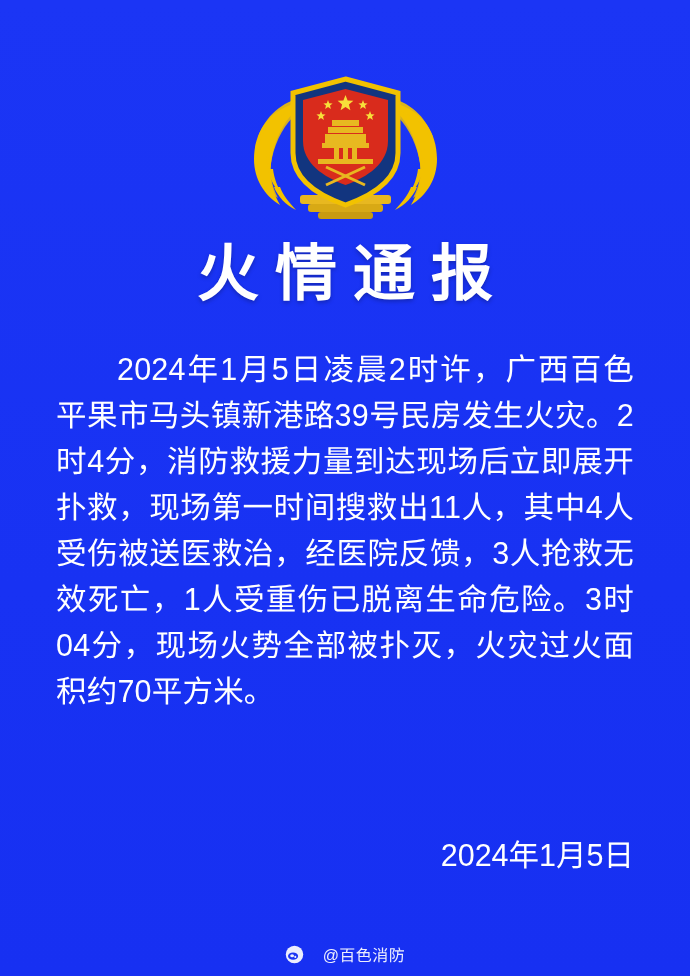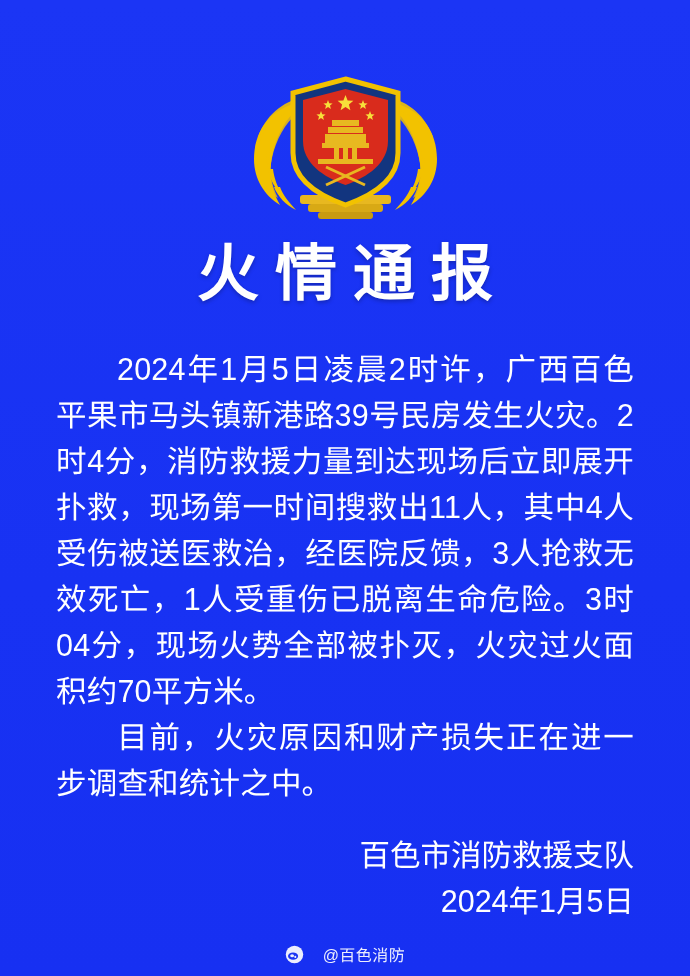--- a/index.html
+++ b/index.html
@@ -170,25 +170,23 @@
         <line x1="88" y1="100" x2="127" y2="118"></line>
         <line x1="127" y1="100" x2="88" y2="118"></line>
       </g>
     </svg>
   </div>
 
   <div class="title">火情通报</div>
 
   <div class="body-text">
     <p class="para">2024年1月5日凌晨2时许，广西百色平果市马头镇新港路39号民房发生火灾。2时4分，消防救援力量到达现场后立即展开扑救，现场第一时间搜救出11人，其中4人受伤被送医救治，经医院反馈，3人抢救无效死亡，1人受重伤已脱离生命危险。3时04分，现场火势全部被扑灭，火灾过火面积约70平方米。</p>
-    <p class="para">目前，火灾原因和财产损失正在进一步调查和统计之中。</p>
   </div>
 
   <div class="signature">
-    <div>百色市消防救援支队</div>
     <div>2024年1月5日</div>
   </div>
 
   <div class="footer">
     <svg class="weibo-icon" viewBox="0 0 24 24" aria-hidden="true">
       <circle cx="12" cy="12" r="11" fill="#ffffff"></circle>
       <ellipse cx="10.2" cy="14" rx="6.4" ry="4.6" fill="#1B35F5"></ellipse>
       <ellipse cx="9" cy="13.6" rx="2.4" ry="1.9" fill="#ffffff"></ellipse>
       <circle cx="13" cy="15" r="1.3" fill="#ffffff"></circle>
       <path d="M15.5 5.6c2.6 0 4.7 2.1 4.7 4.7" fill="none" stroke="#ffffff" stroke-width="1.5" stroke-linecap="round"></path>

